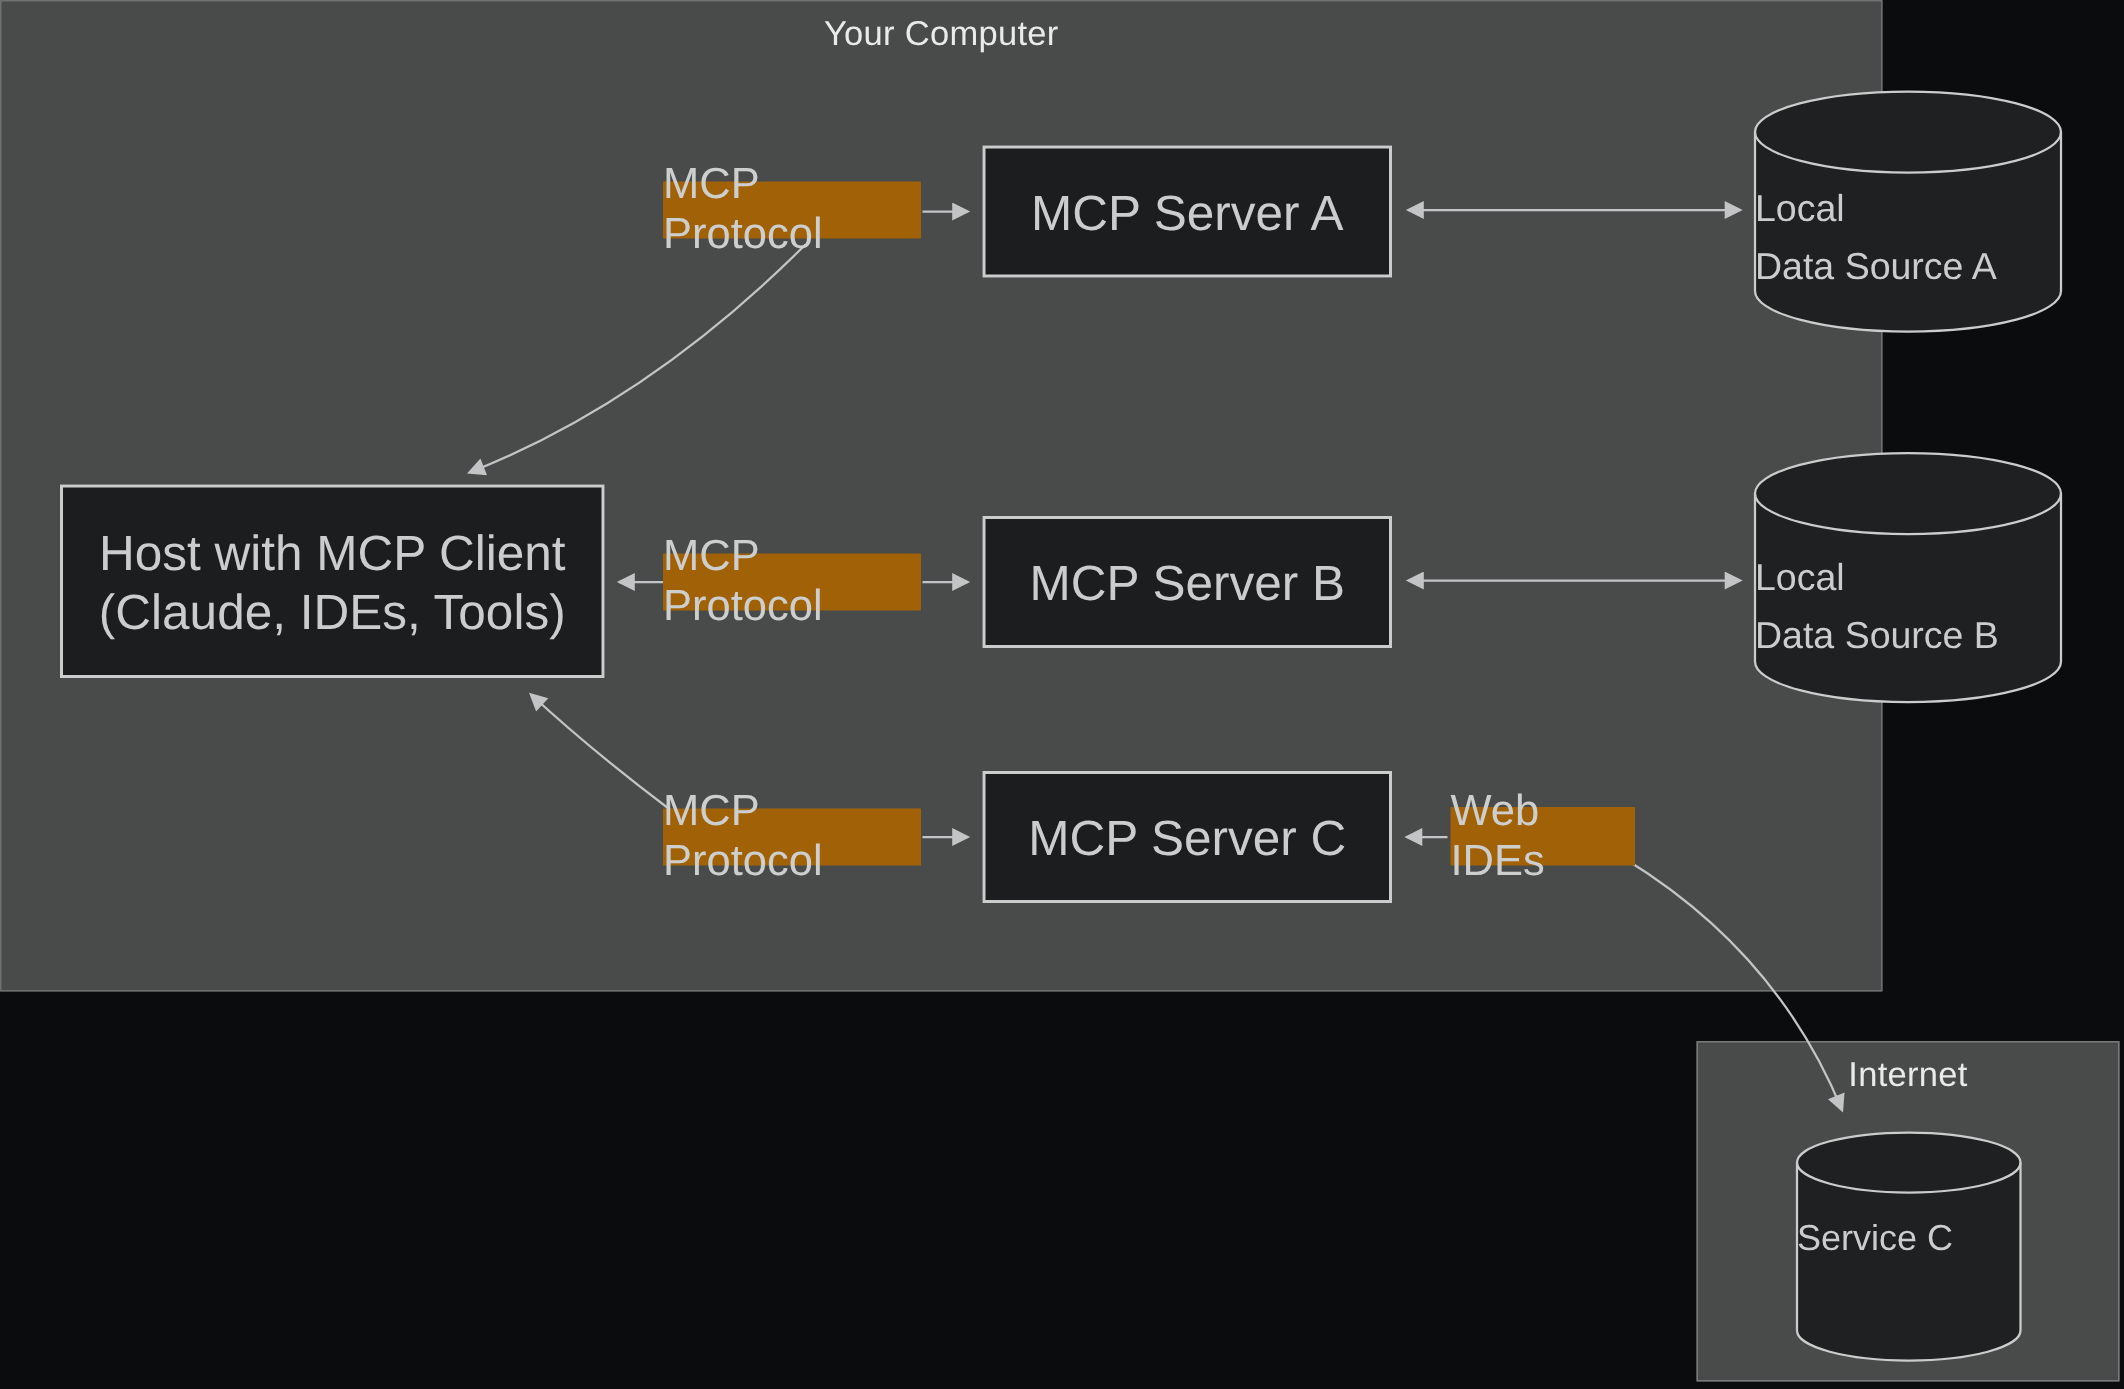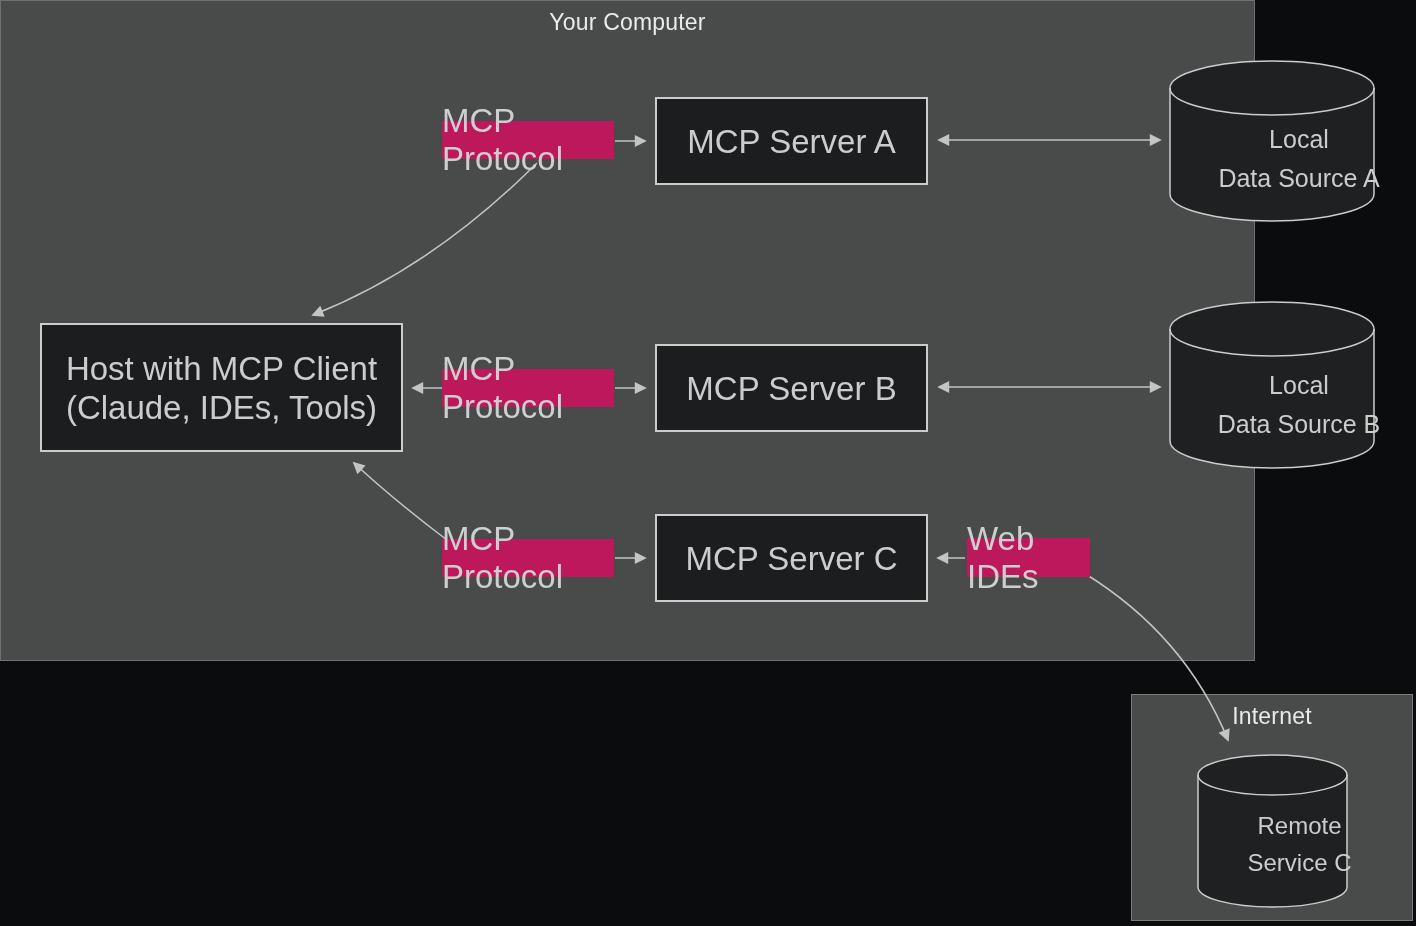--- a/index.html
+++ b/index.html
@@ -49,41 +49,40 @@
     font-size: 33px;
     line-height: 39px;
   }
   #host-box    { left: 40px;  top: 323px; width: 363px; height: 129px; }
   #server-a    { left: 655px; top: 97px;  width: 273px; height: 88px; }
   #server-b    { left: 655px; top: 344px; width: 273px; height: 88px; }
   #server-c    { left: 655px; top: 514px; width: 273px; height: 88px; }
 
   
   .edge-label {
-    background: #be185d;
+    background: #a16207;
     color: #cdcfcf;
-    font-size: 33px;
+    font-size: 29px;
     display: flex;
     align-items: center;
     justify-content: center;
     box-sizing: border-box;
   }
   #proto-a { left: 442px; top: 121px; width: 172px; height: 38px; }
   #proto-b { left: 442px; top: 369px; width: 172px; height: 38px; }
   #proto-c { left: 442px; top: 539px; width: 172px; height: 38px; }
   #web-apis-label { left: 967px; top: 538px; width: 123px; height: 39px; }
 
   
   .cyl-text {
     color: #cbcdcd;
-    text-align: center;
+    text-align: left;
     font-size: 25px;
     line-height: 39px;
     pointer-events: none;
-    margin-left: 27px;
   }
   #cyl-text-a { left: 1170px; top: 120px; width: 204px; }
   #cyl-text-b { left: 1170px; top: 366px; width: 204px; }
   #cyl-text-remote { left: 1198px; top: 807px; width: 149px; font-size: 24px; line-height: 37px; }
 </style>
 </head>
 <body>
 
 <div id="your-computer" class="abs region">
   <div class="region-title">Your Computer</div>
@@ -164,15 +163,14 @@
 
 <div id="cyl-text-a" class="abs cyl-text">
   <div>Local</div>
   <div>Data Source A</div>
 </div>
 <div id="cyl-text-b" class="abs cyl-text">
   <div>Local</div>
   <div>Data Source B</div>
 </div>
 <div id="cyl-text-remote" class="abs cyl-text">
-  <div>Remote</div>
   <div>Service C</div>
 </div>
 
 </body></html>

